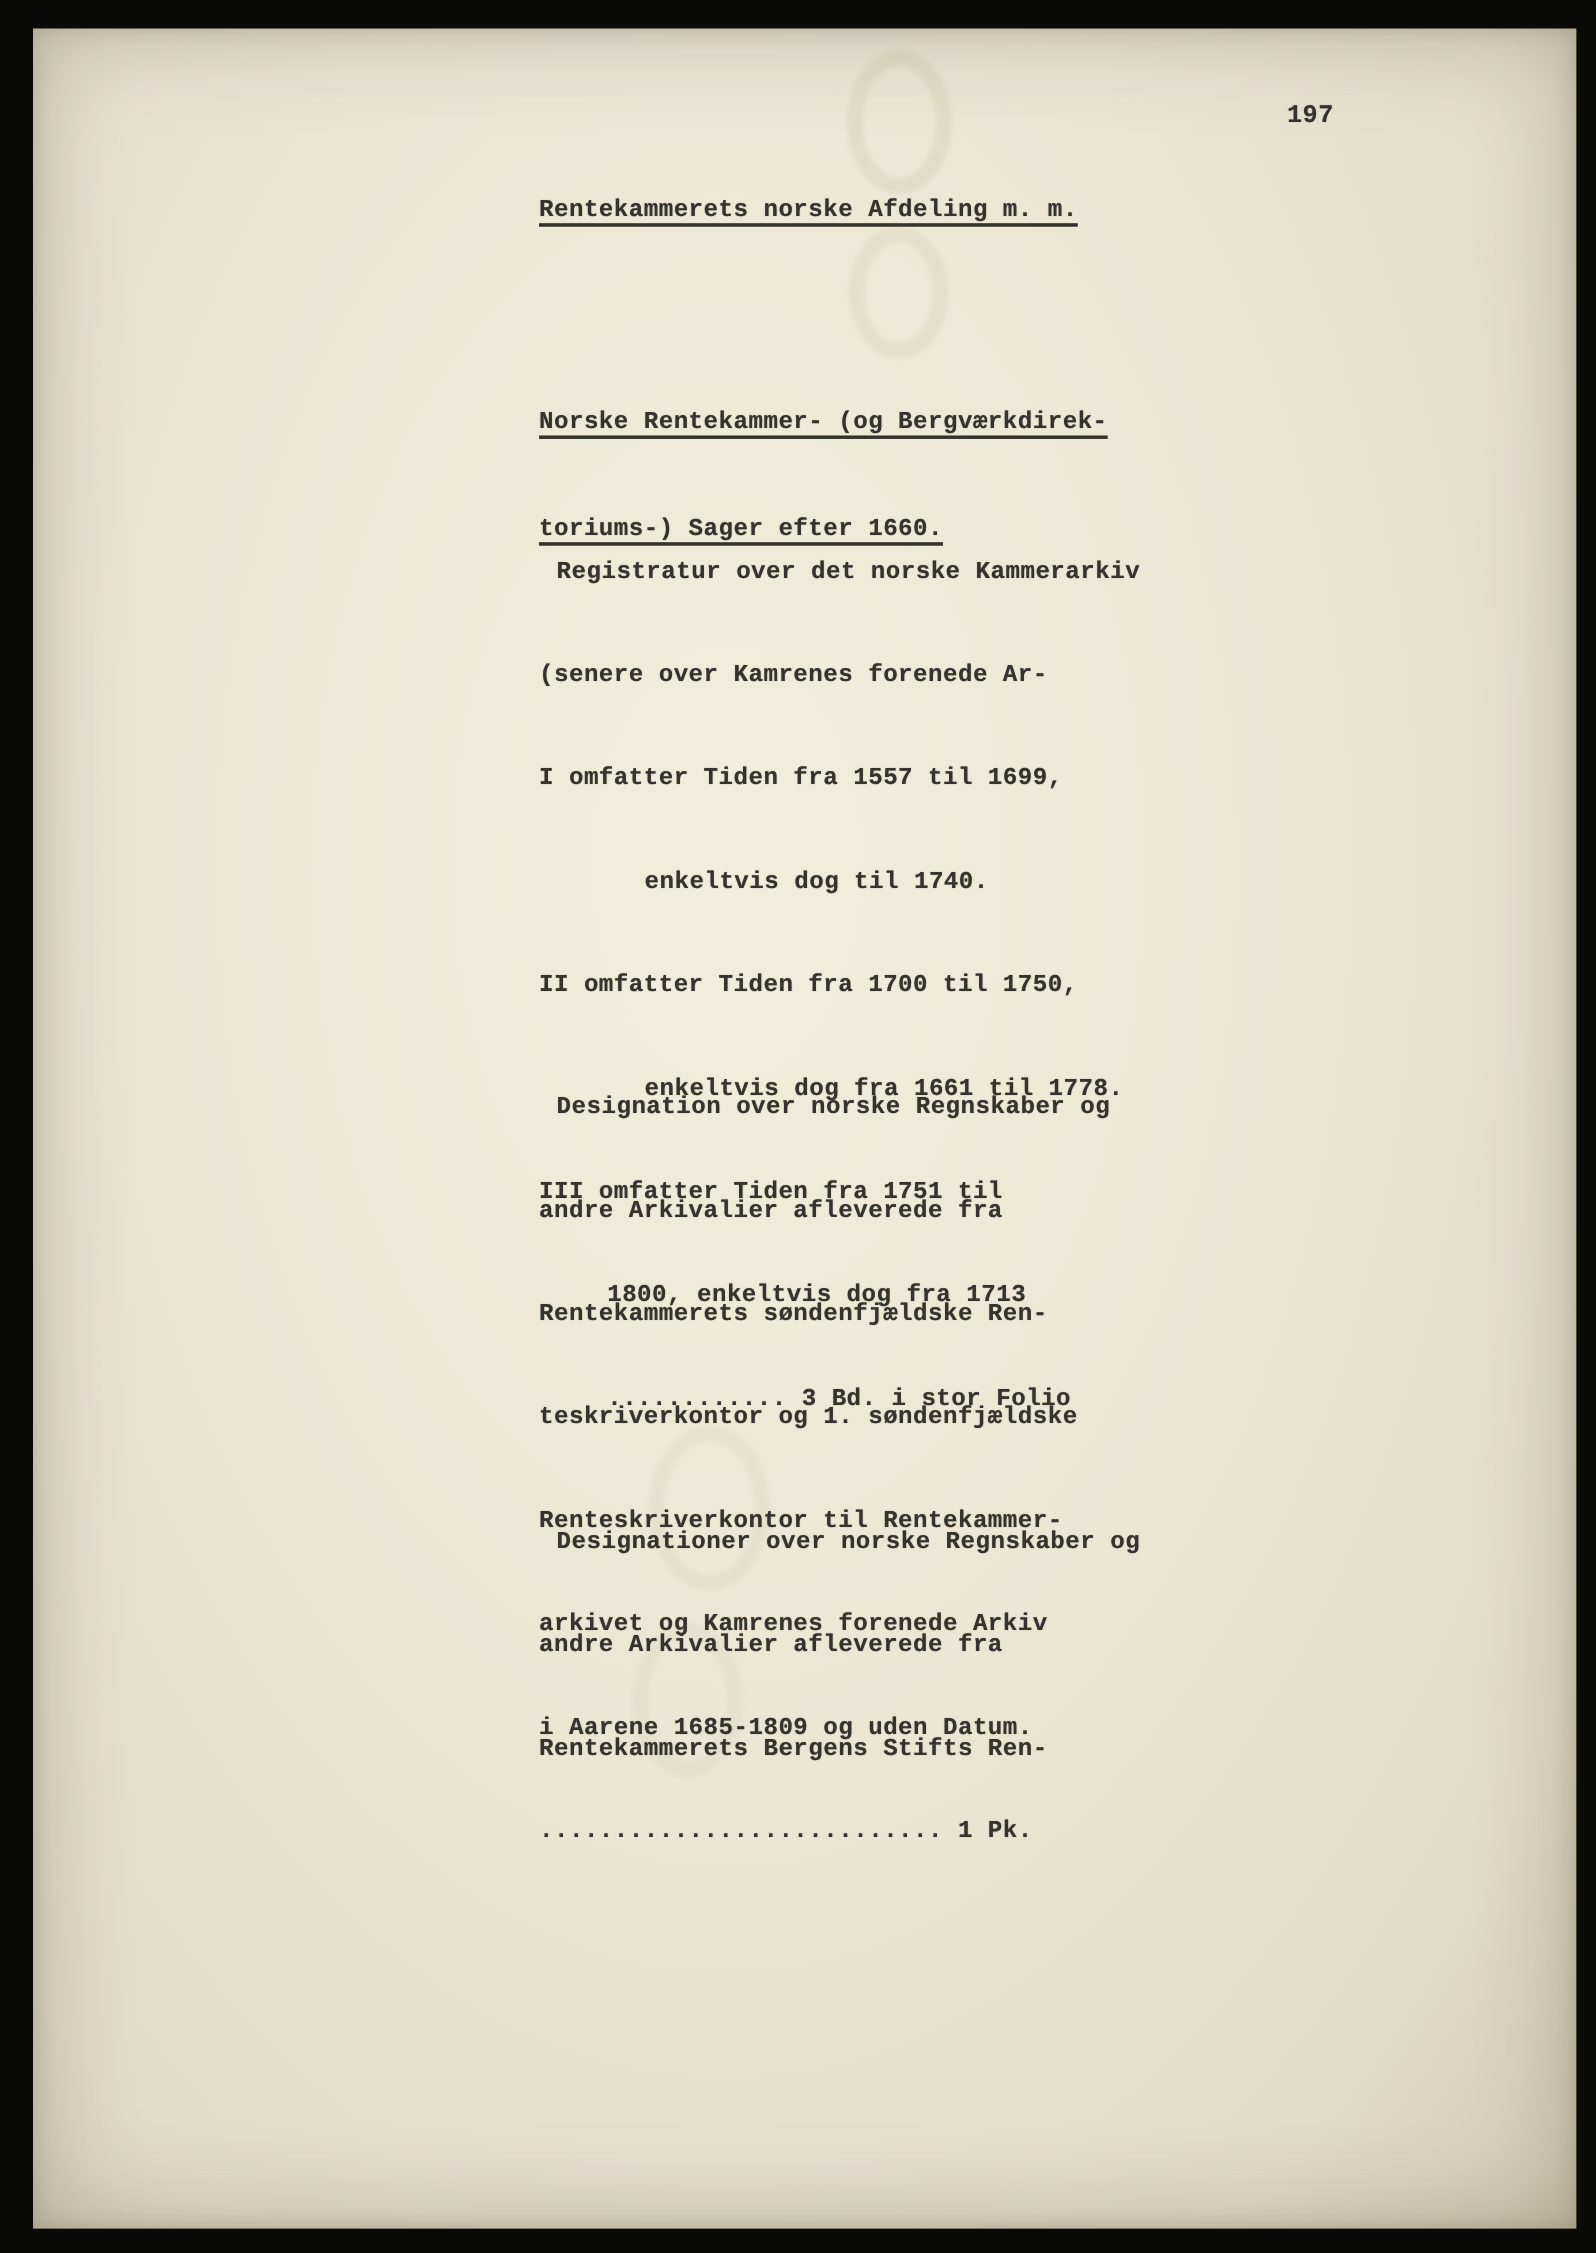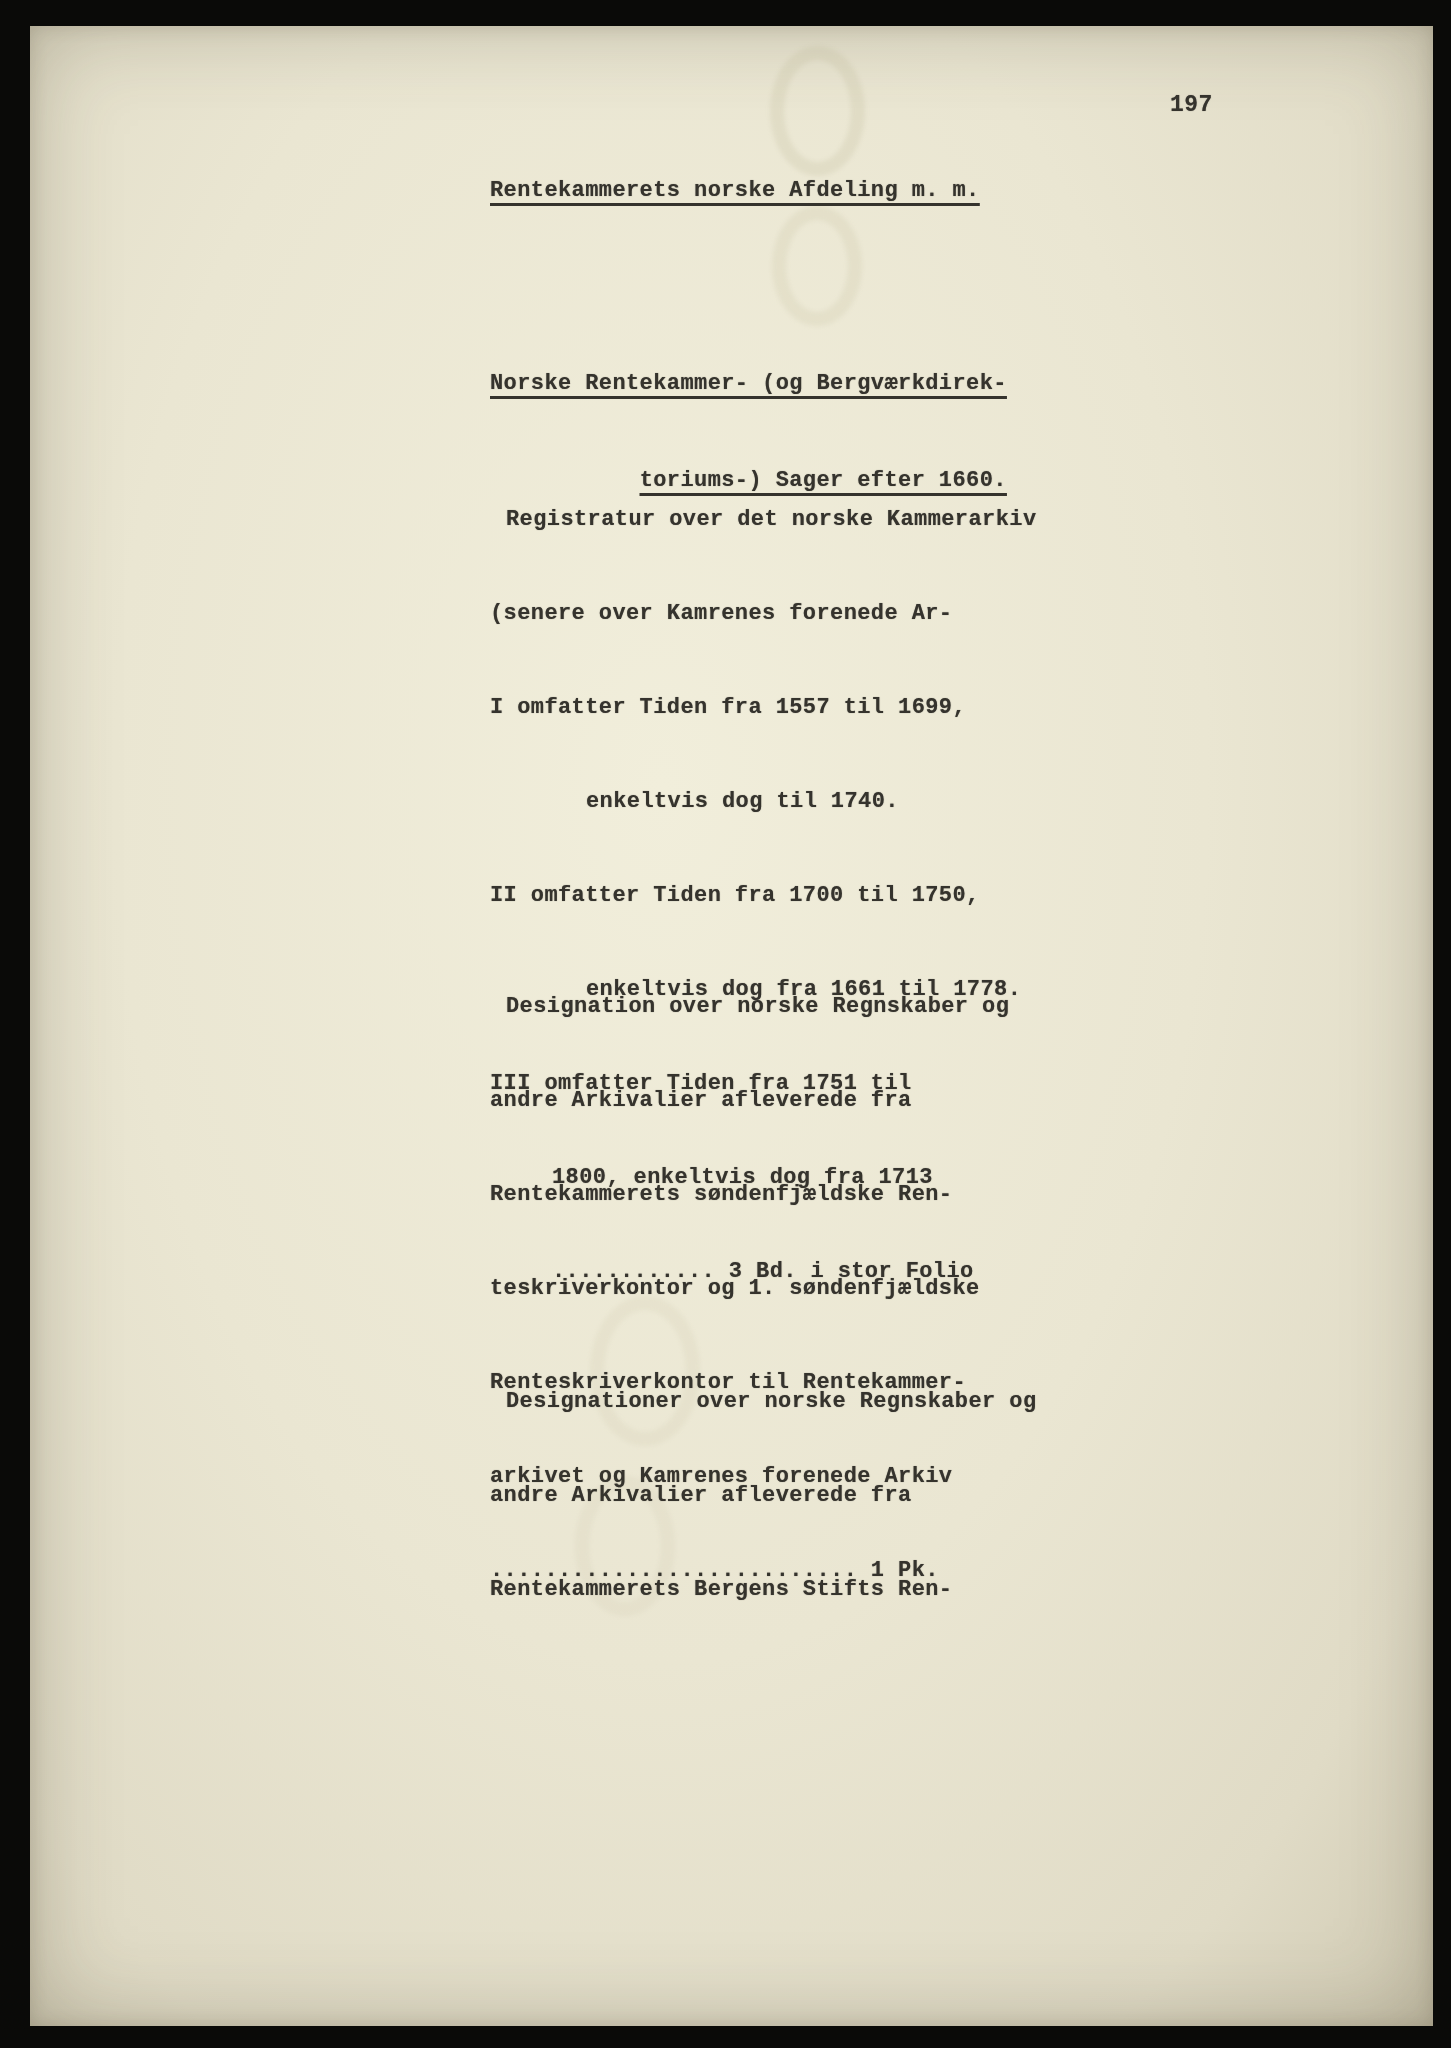--- a/index.html
+++ b/index.html
@@ -55,21 +55,21 @@
   }
   .doc-title {
     left: 460px;
     top: 152px;
   }
   .underlined {
     text-decoration: underline;
     text-decoration-thickness: 2.5px;
     text-underline-offset: 7px;
   }
-  .subtitle-block { left: 460px; top: 288px; text-align: right; }
+  .subtitle-block { left: 460px; top: 288px; }
   .subtitle-block .line { height: 47px; line-height: 40px; }
 
   .entry { left: 460px; }
   .entry-1 { top: 422px; }
   .entry-2 { top: 909px; }
   .entry-3 { top: 1304px; }
 
   .line {
     position: relative;
     height: 44px;
@@ -113,20 +113,21 @@
       <div class="line ind3">............ 3 Bd. i stor Folio</div>
     </div>
 
     <div class="typewritten entry entry-2">
       <div class="line ind0">Designation over norske Regnskaber og</div>
       <div class="line ind1">andre Arkivalier afleverede fra</div>
       <div class="line ind1">Rentekammerets søndenfjældske Ren-</div>
       <div class="line ind1">teskriverkontor og 1. søndenfjældske</div>
       <div class="line ind1">Renteskriverkontor til Rentekammer-</div>
       <div class="line ind1">arkivet og Kamrenes forenede Arkiv</div>
+      <div class="line ind1">i Aarene 1685-1809 og uden Datum.</div>
       <div class="line ind1">........................... 1 Pk.</div>
     </div>
 
     <div class="typewritten entry entry-3">
       <div class="line ind0">Designationer over norske Regnskaber og</div>
       <div class="line ind1">andre Arkivalier afleverede fra</div>
       <div class="line ind1">Rentekammerets Bergens Stifts Ren-</div>
     </div>
 
   </div>

